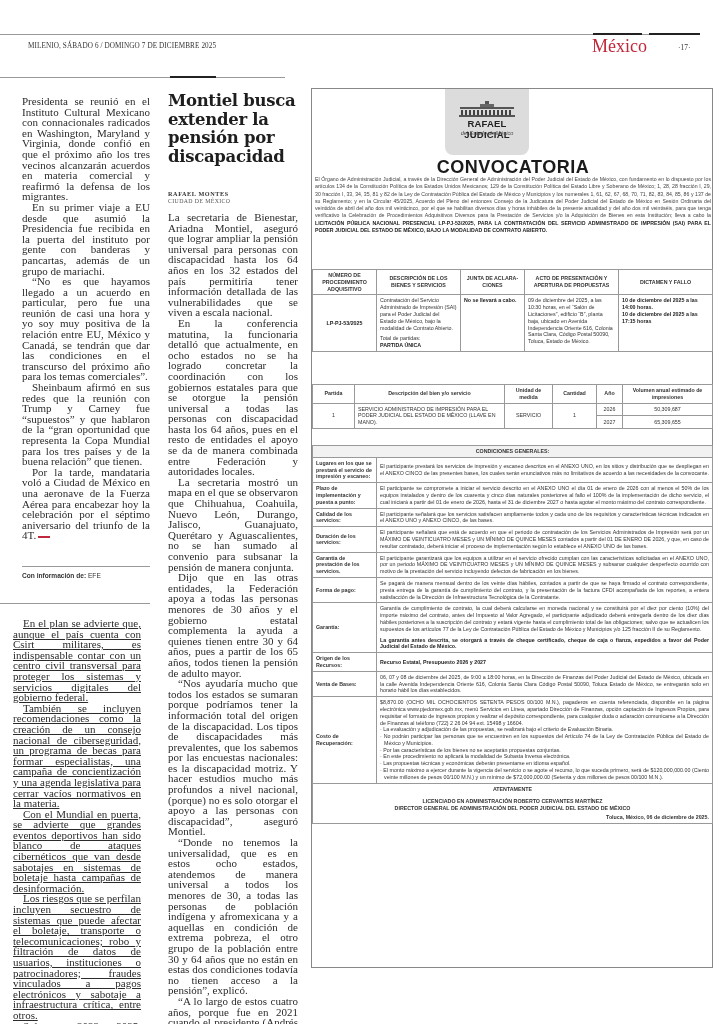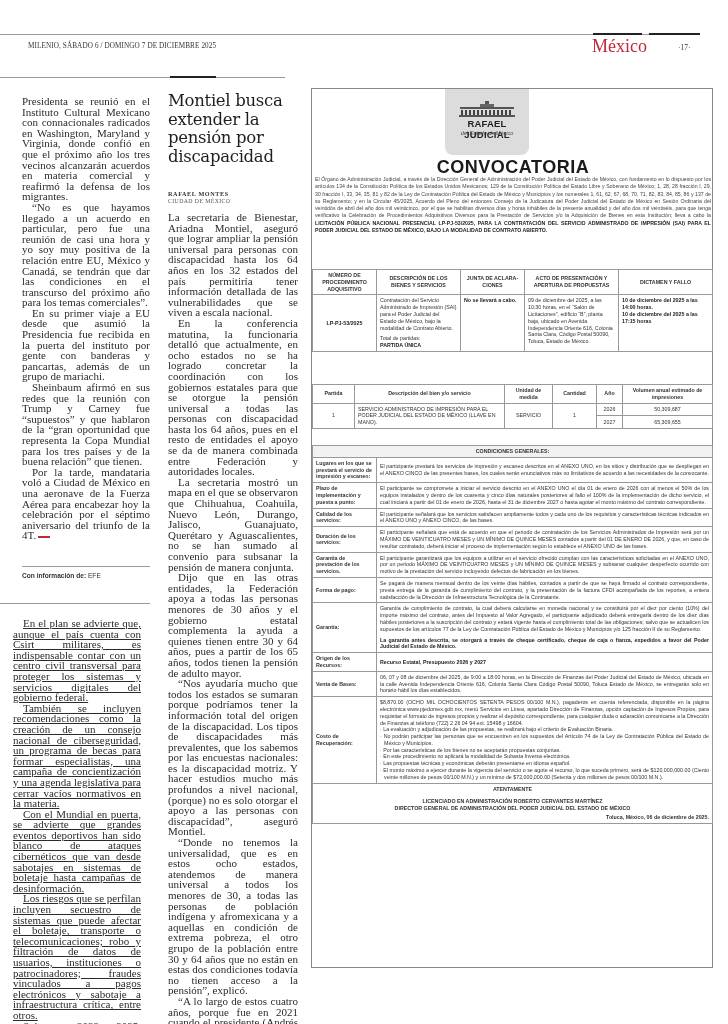--- a/index.html
+++ b/index.html
@@ -23,21 +23,21 @@
   .col1b { left: 13px; top: 618px; width: 128px; text-decoration: underline; }
   .col2 { left: 168px; top: 212px; width: 130px; }
 
   .endmark { display: inline-block; width: 12px; height: 2.5px; background: #c0273a; vertical-align: middle; margin-left: 2px; }
 
   .credit-rule { position: absolute; left: 22px; top: 566px; width: 128px; height: 1px; background: #999; }
   .credit { position: absolute; left: 22px; top: 572px; font-family: "Liberation Sans", sans-serif; font-size: 6.6px; color: #333; }
   .credit b { font-weight: bold; }
   .sep-rule { position: absolute; left: 0; top: 603px; width: 150px; height: 1px; background: #999; }
 
-  .headline { position: absolute; left: 168px; top: 92px; width: 135px; font-family: "DejaVu Serif", serif; font-weight: normal; font-size: 16.5px; line-height: 18.5px; color: #1e1e1e; letter-spacing: -0.3px; }
+  .headline { position: absolute; left: 168px; top: 92px; width: 135px; font-family: "DejaVu Serif", serif; font-weight: bold; font-size: 16.5px; line-height: 18.5px; color: #1e1e1e; letter-spacing: -0.3px; }
   .byline { position: absolute; left: 168px; top: 190px; font-family: "Liberation Serif", serif; font-weight: bold; font-size: 6.2px; letter-spacing: 0.6px; color: #333; }
   .dateline { position: absolute; left: 168px; top: 198px; font-family: "Liberation Serif", serif; font-size: 5.8px; letter-spacing: 0.4px; color: #555; }
 
   
   .panel { position: absolute; left: 311px; top: 88px; width: 402px; height: 880px; border: 1px solid #888; background: #fff; font-family: "Liberation Sans", sans-serif; color: #333; }
   .logo-box { position: absolute; left: 133px; top: 0; width: 84px; height: 66px; background: #dcdcdc; border-radius: 0 0 8px 8px; text-align: center; }
   .logo-building { position: absolute; left: 13px; top: 12px; width: 58px; height: 16px; }
   .logo-title { position: absolute; left: 0; top: 29px; width: 84px; font-weight: bold; font-size: 9.5px; color: #222; letter-spacing: 0.2px; }
   .logo-sub { position: absolute; left: 0; top: 41px; width: 84px; font-size: 5.5px; font-style: italic; color: #444; }
   .conv-title { position: absolute; left: 0; top: 68px; width: 402px; text-align: center; font-weight: bold; font-size: 18px; letter-spacing: 0.5px; color: #1a1a1a; }
@@ -68,22 +68,22 @@
 <div class="top-rule-acc2"></div>
 <div class="masthead">MILENIO, SÁBADO 6 / DOMINGO 7 DE DICIEMBRE 2025</div>
 <div class="section-name">México</div>
 <div class="page-num">·17·</div>
 
 <div class="col-rule-left"></div>
 <div class="col-rule-acc"></div>
 
 <div class="col col1">
   <p class="noindent">Presidenta se reunió en el Instituto Cultural Mexicano con connacionales radicados en Washington, Maryland y Virginia, donde confió en que el próximo año los tres vecinos alcanzarán acuerdos en materia comercial y reafirmó la defensa de los migrantes.</p>
+  <p>En su primer viaje a EU desde que asumió la Presidencia fue recibida en la puerta del instituto por gente con banderas y pancartas, además de un grupo de mariachi.</p>
   <p>“No es que hayamos llegado a un acuerdo en particular, pero fue una reunión de casi una hora y yo soy muy positiva de la relación entre EU, México y Canadá, se tendrán que dar las condiciones en el transcurso del próximo año para los temas comerciales”.</p>
-  <p>En su primer viaje a EU desde que asumió la Presidencia fue recibida en la puerta del instituto por gente con banderas y pancartas, además de un grupo de mariachi.</p>
   <p>Sheinbaum afirmó en sus redes que la reunión con Trump y Carney fue “supuestos” y que hablaron de la “gran oportunidad que representa la Copa Mundial para los tres países y de la buena relación” que tienen.</p>
   <p><span>Por la tarde, mandataria voló a Ciudad de México en una aeronave de la Fuerza Aérea para encabezar hoy la celebración por el séptimo aniversario del triunfo de la 4T.</span><span class="endmark"></span></p>
 </div>
 <div class="credit-rule"></div>
 <div class="credit">
   <b>Con información de:</b>
   <span>EFE</span>
 </div>
 <div class="sep-rule"></div>
 

